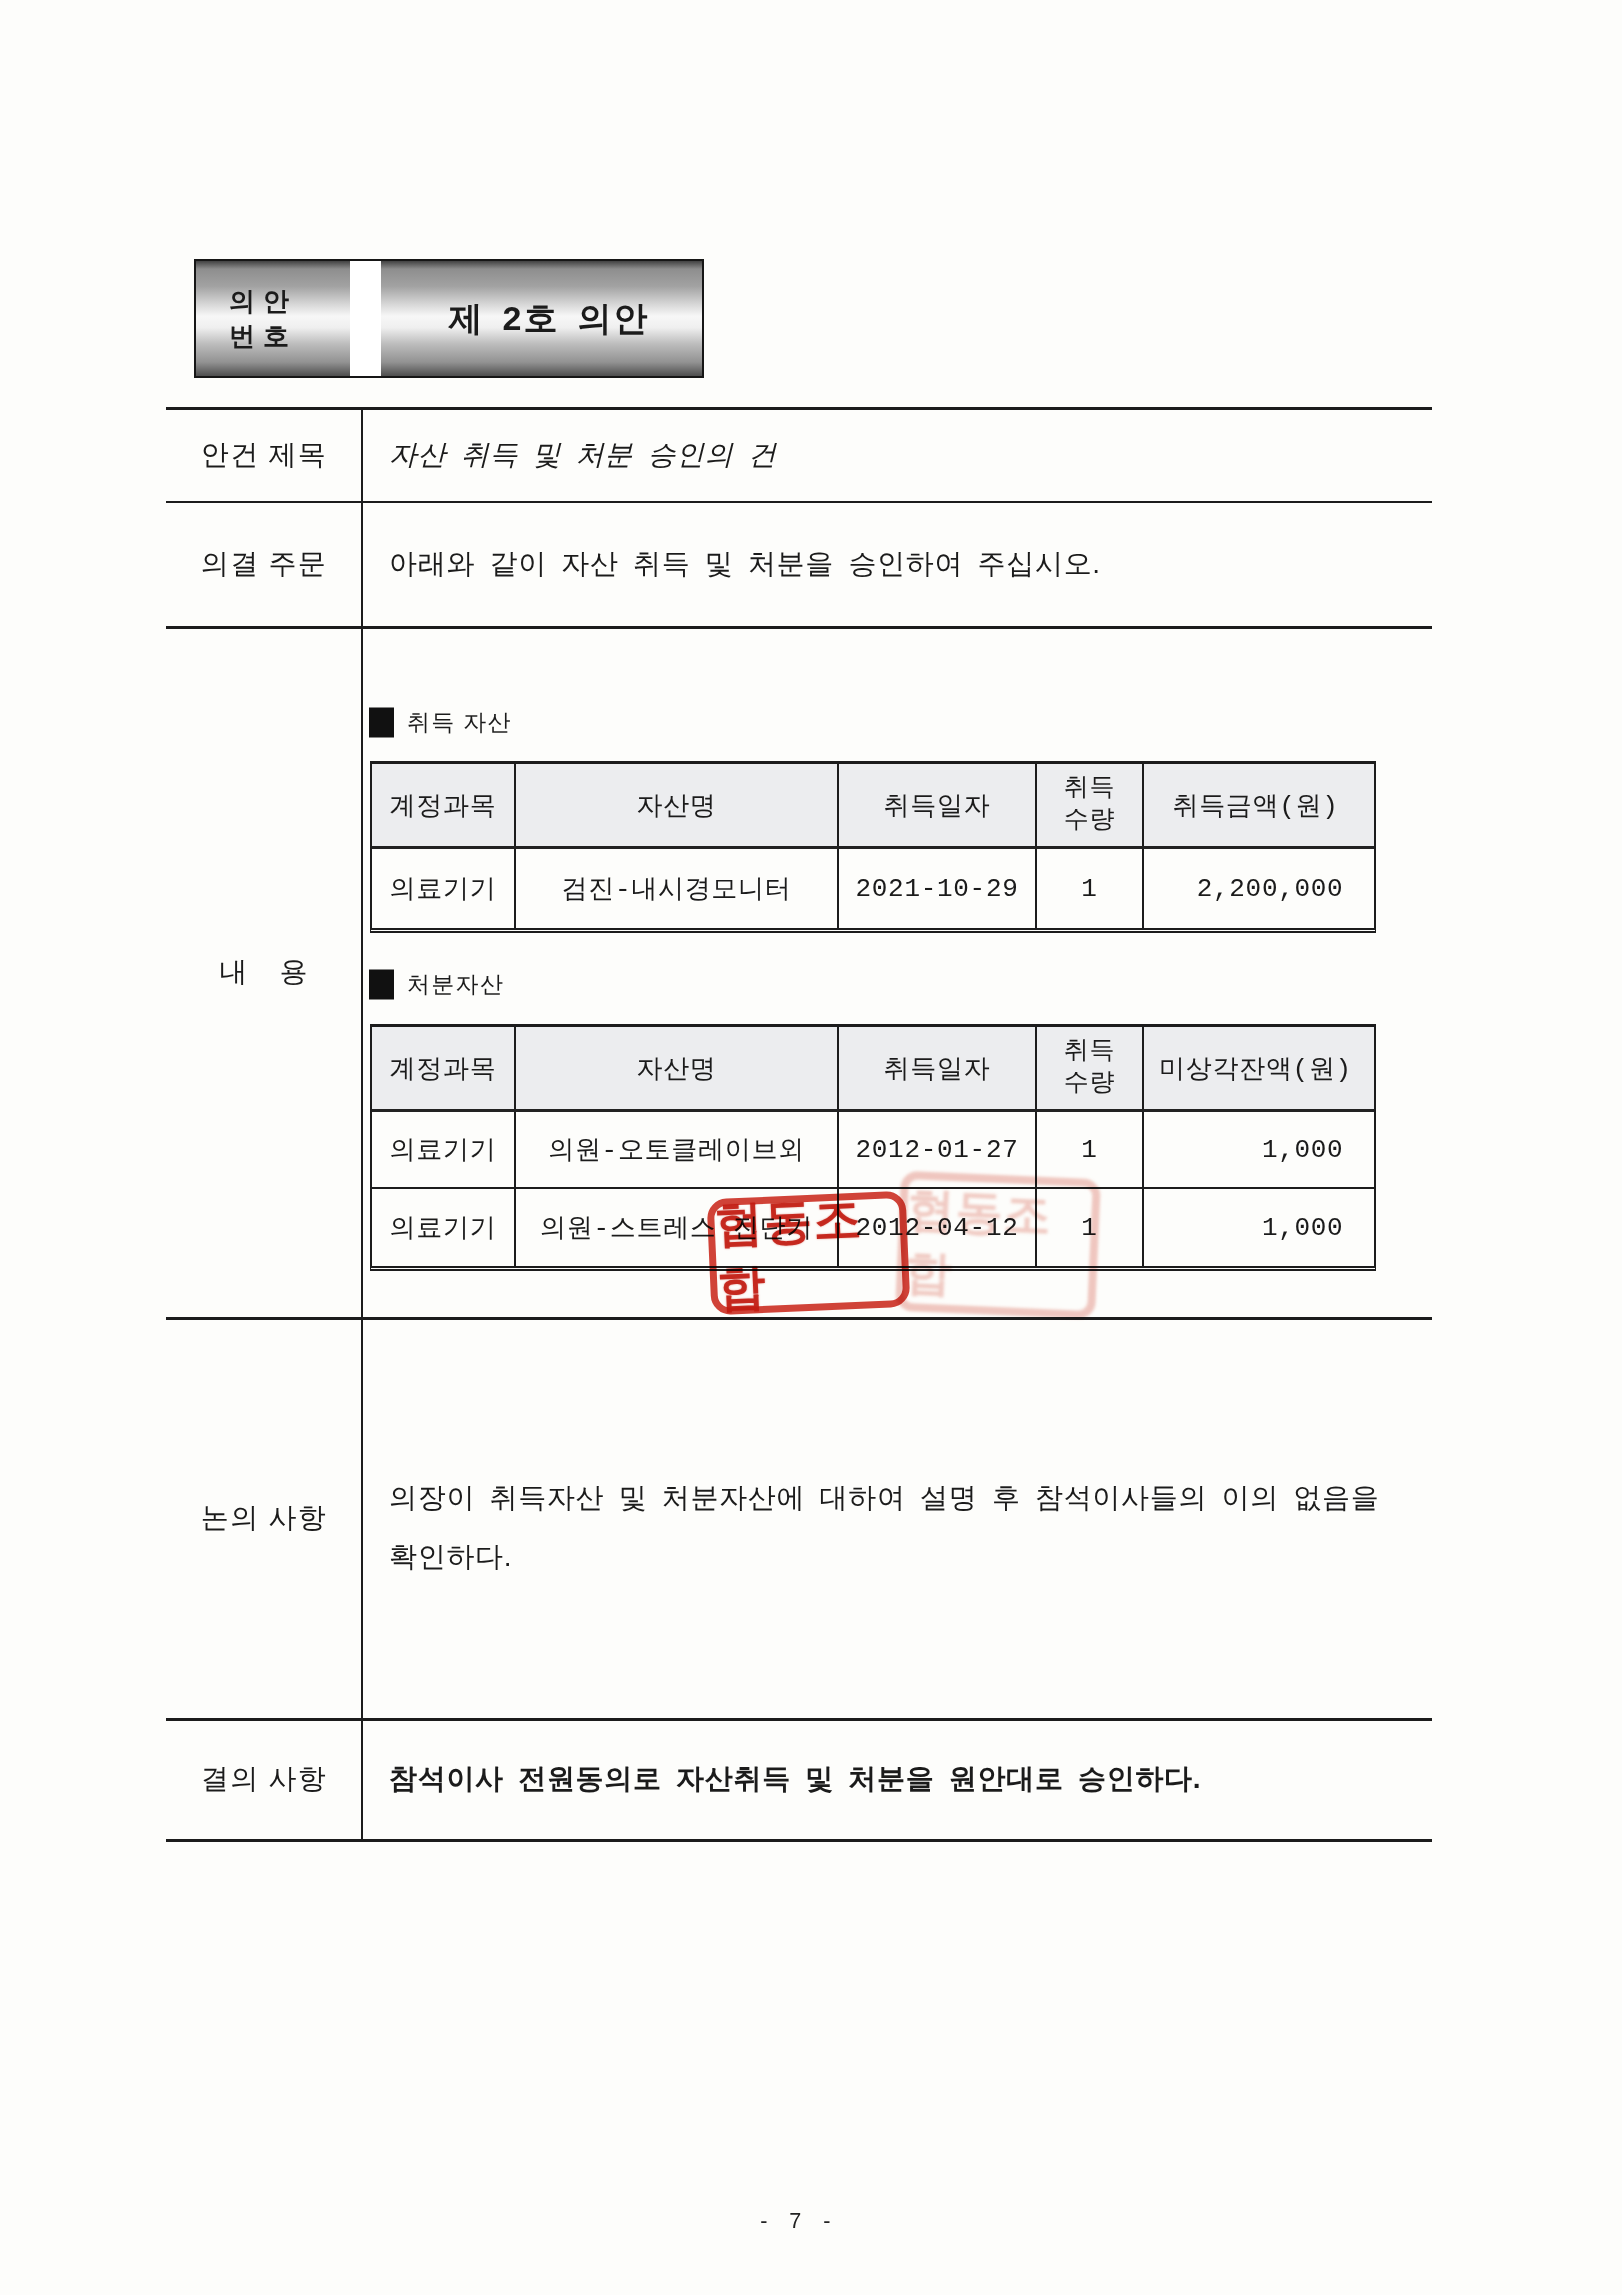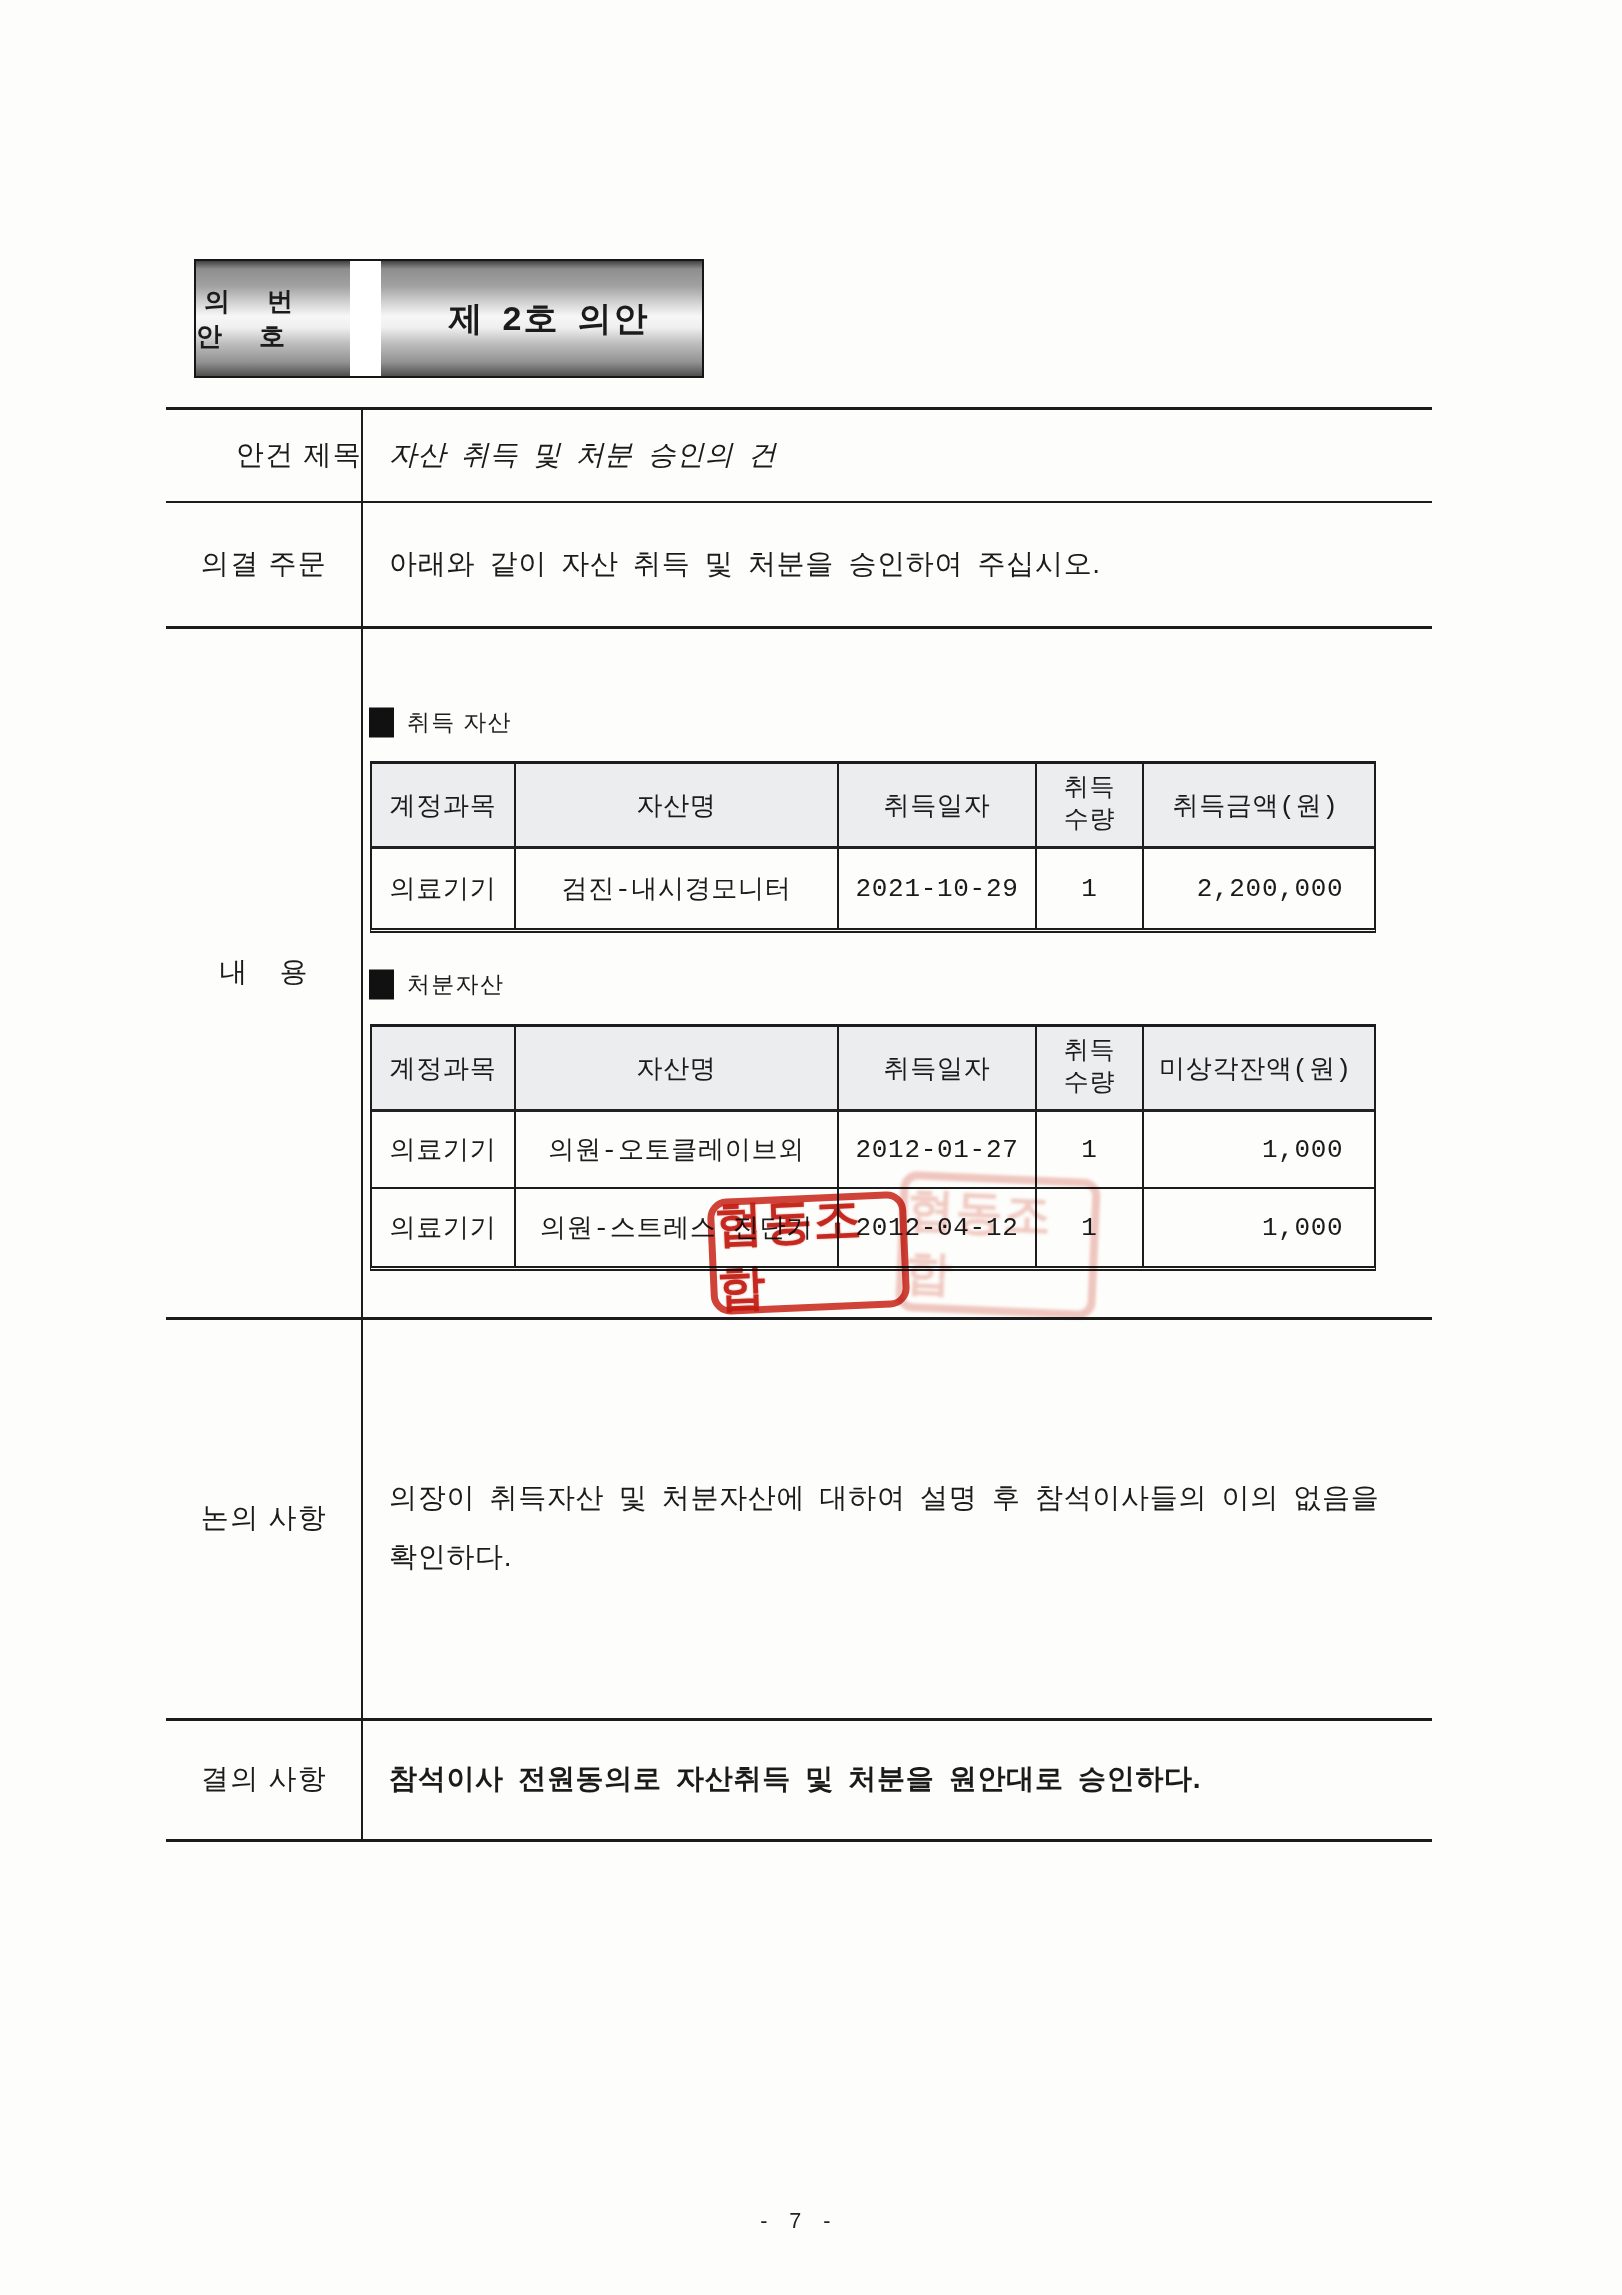--- a/index.html
+++ b/index.html
@@ -14,21 +14,21 @@
   .vline { position:absolute; background:#1c1c1c; }
 
   
   .badge {
     position:absolute; left:194px; top:259px; width:510px; height:119px;
     box-sizing:border-box; border:2px solid #161616;
     background:linear-gradient(180deg,#424242 0%,#8e8e8e 7%,#a2a2a2 22%,#d8d8d8 38%,#f7f7f7 48%,#efefef 58%,#bdbdbd 72%,#929292 88%,#4e4e4e 100%);
   }
   .badge-left {
     position:absolute; left:0; top:0; width:126px; height:100%;
-    display:flex; flex-direction:row; align-items:center; justify-content:center;
+    display:flex; flex-direction:column; align-items:center; justify-content:center;
     font-size:26px; line-height:35px; font-weight:600; letter-spacing:7.9px; text-indent:7.9px;
   }
   .badge-divider { position:absolute; left:154px; top:0; width:31px; height:100%; background:#ffffff; }
   .badge-right {
     position:absolute; left:200px; top:0; right:0; height:100%;
     display:flex; align-items:center; justify-content:center;
     font-size:34px; font-weight:600; letter-spacing:2px; word-spacing:6.5px;
   }
 
   
@@ -114,21 +114,21 @@
   </div>
 
   <div class="hline" style="top:407px;height:3.3px;"></div>
   <div class="hline" style="top:501px;height:2px;"></div>
   <div class="hline" style="top:626px;height:2.6px;"></div>
   <div class="hline" style="top:1317px;height:2.6px;"></div>
   <div class="hline" style="top:1718px;height:2.6px;"></div>
   <div class="hline" style="top:1839px;height:3.3px;"></div>
   <div class="vline" style="left:361px;top:407px;width:2px;height:1435px;"></div>
 
-  <div class="rowlabel vc" style="top:455px;text-align:right;">안건 제목</div>
+  <div class="rowlabel vc" style="top:455px;">안건 제목</div>
   <div class="rowlabel vc" style="top:564px;">의결 주문</div>
   <div class="rowlabel vc wide" style="top:972px;">내  용</div>
   <div class="rowlabel vc" style="top:1518px;">논의 사항</div>
   <div class="rowlabel vc" style="top:1779px;">결의 사항</div>
 
   <div class="rowcontent vc" style="top:455px;font-style:italic;">자산 취득 및 처분 승인의 건</div>
   <div class="rowcontent vc" style="top:564px;">아래와 같이 자산 취득 및 처분을 승인하여 주십시오.</div>
 
   <div class="sectitle vc" style="top:722px;">
     <span class="sq"></span>

